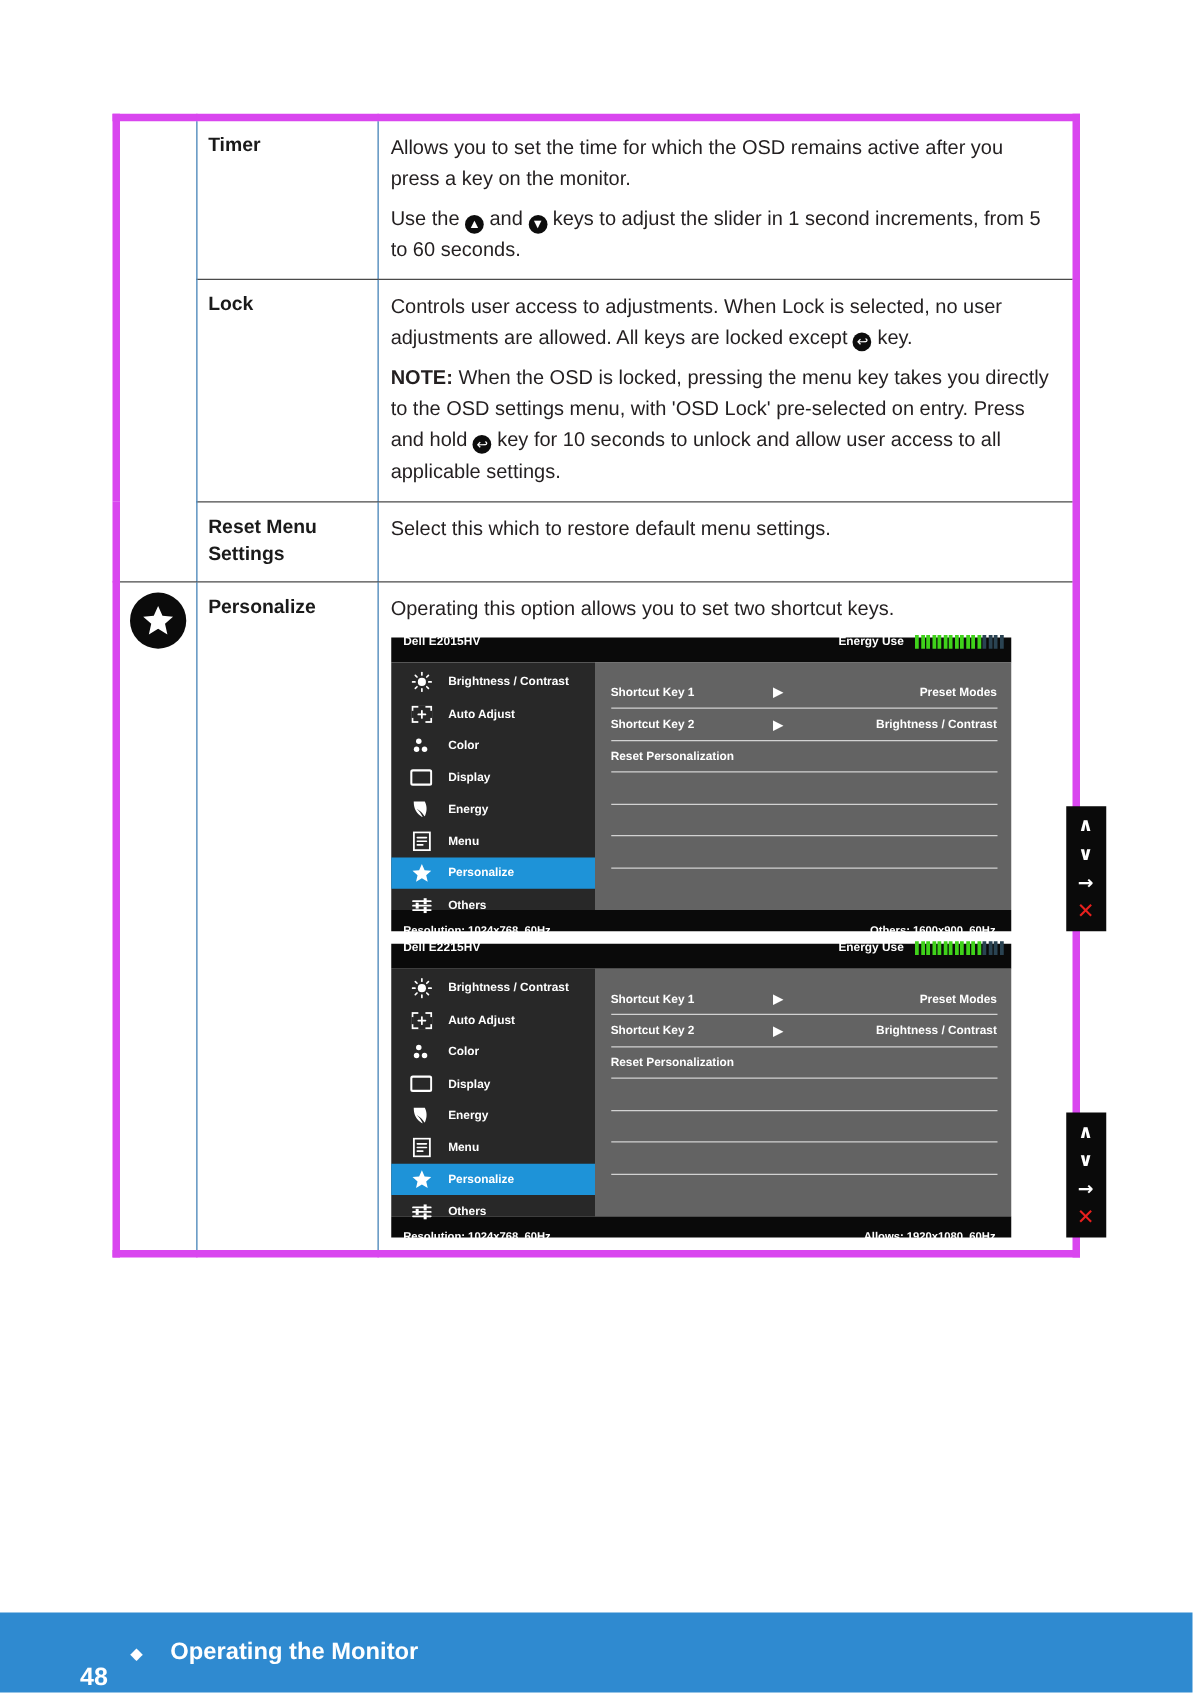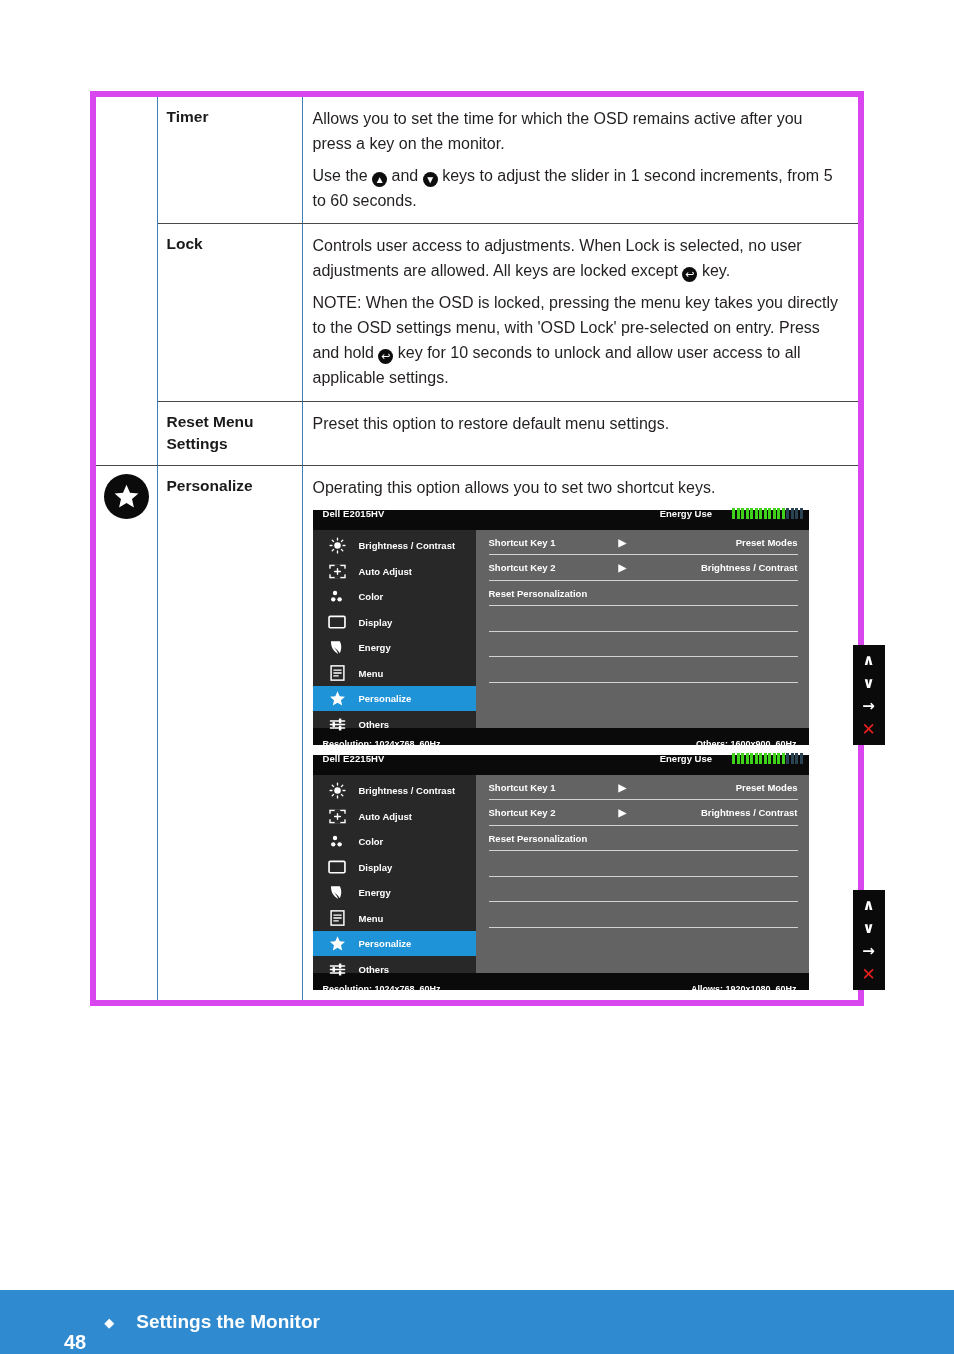--- a/index.html
+++ b/index.html
@@ -55,21 +55,21 @@
     line-height: 1.45;
   }
   .desc-p {
     font-size: 16px;
     color: #231f20;
     line-height: 1.58;
     margin: 0 0 6px 0;
     font-weight: 300;
   }
   .desc-p:last-child { margin-bottom: 0; }
-  .desc-p b { font-weight: normal; }
+  .desc-p b { font-weight: bold; }
 
   
   .keyglyph {
     display: inline-block;
     width: 15px;
     height: 15px;
     border-radius: 50%;
     background: #0d0d0d;
     color: #ffffff;
     font-size: 10px;
@@ -112,21 +112,21 @@
   .osd-model {
     color: #ffffff;
     font-size: 9.5px;
     font-weight: bold;
     letter-spacing: .1px;
   }
   .osd-energy-wrap {
     margin-left: auto;
     display: flex;
     align-items: center;
-    gap: 20px;
+    gap: 9px;
   }
   .osd-energy-label {
     color: #ffffff;
     font-size: 9.5px;
     font-weight: bold;
   }
   .energy-bar { display: flex; gap: 1.5px; height: 11px; }
   .energy-bar i { display: block; width: 3px; height: 11px; background: #3fd21a; }
   .energy-bar i.off { background: #2a4352; }
 
@@ -158,21 +158,21 @@
     color: #ffffff;
     font-size: 9.5px;
     font-weight: bold;
     margin-left: 11px;
     white-space: nowrap;
   }
 
   .osd-main {
     flex: 1;
     background: #636363;
-    padding: 0 11px 0 13px;
+    padding: 12px 11px 0 13px;
     box-sizing: border-box;
   }
   .osd-row {
     height: 25.5px;
     display: flex;
     align-items: center;
     border-bottom: 1px solid #d2d2d2;
     box-sizing: border-box;
     color: #ffffff;
     font-size: 9.5px;
@@ -282,21 +282,21 @@
           <b>NOTE:</b><span> When the OSD is locked, pressing the menu key takes you directly to the OSD settings menu, with 'OSD Lock' pre-selected on entry. Press and hold </span><span class="keyglyph back">↩</span><span> key for 10 seconds to unlock and allow user access to all applicable settings.</span>
         </p>
       </td>
     </tr>
 
     <tr>
       <td class="label-col">
         <div class="feat-label">Reset Menu Settings</div>
       </td>
       <td class="desc-col">
-        <p class="desc-p">Preset this option to restore default menu settings.</p>
+        <p class="desc-p">Select this which to restore default menu settings.</p>
       </td>
     </tr>
 
     <tr class="no-bottom">
       <td class="icon-col">
         <span class="star-badge">
           <svg width="27" height="27" viewBox="0 0 24 24">
               <polygon fill="#ffffff" points="12,1.6 15.1,8.6 22.6,9.3 16.9,14.3 18.6,21.8 12,17.8 5.4,21.8 7.1,14.3 1.4,9.3 8.9,8.6"></polygon>
             </svg>
         </span>
@@ -635,14 +635,14 @@
             </div>
         </div>
       </td>
     </tr>
   </tbody>
 </table>
 
 <div class="page-footer">
   <span class="pnum">48</span>
   <span class="dia">◆</span>
-  <span class="ftitle">Settings the Monitor</span>
+  <span class="ftitle">Operating the Monitor</span>
 </div>
 
 </body></html>

